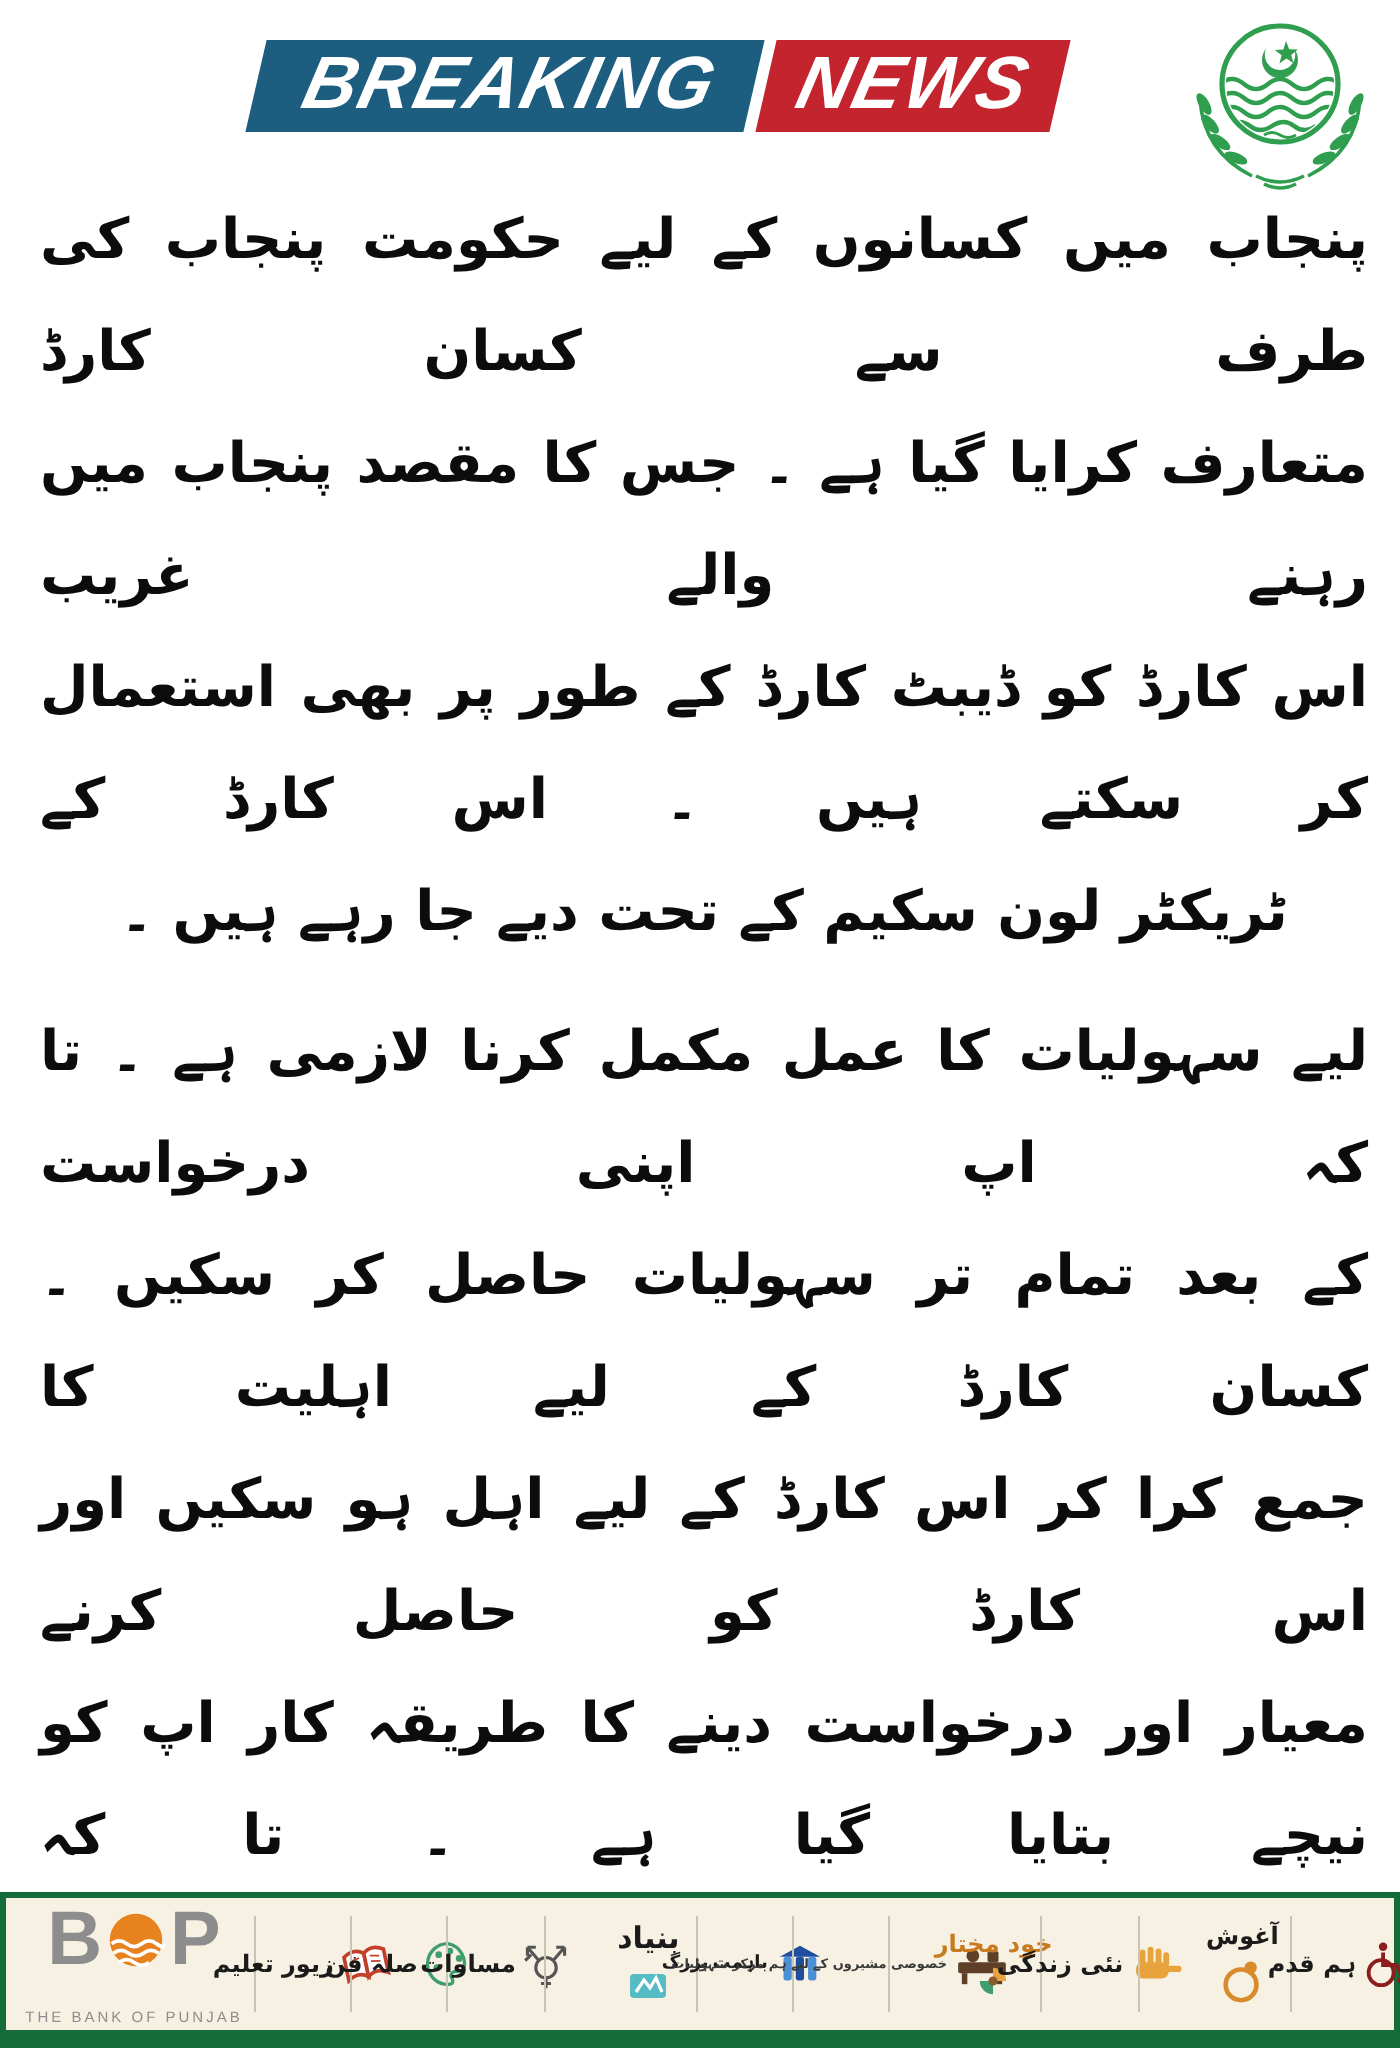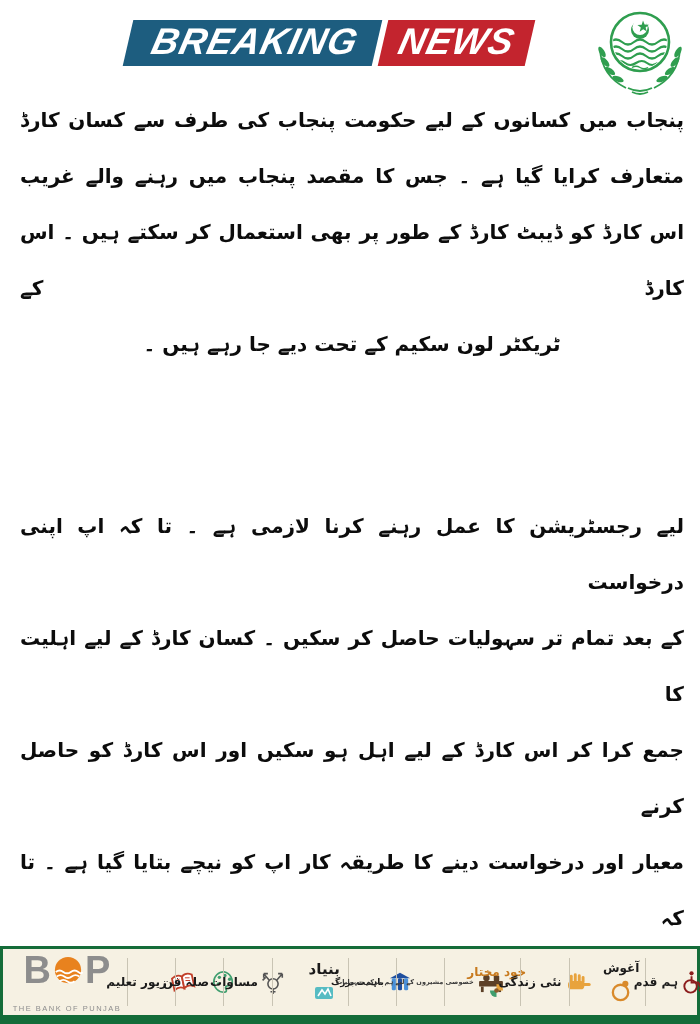--- a/index.html
+++ b/index.html
@@ -13,21 +13,21 @@
   .bn-blue { background:var(--bn-blue,#1d5d7f); padding:2px 20px 4px 24px; }
   .bn-red  { background:var(--bn-red,#c3242e);  padding:2px 16px 4px 16px; margin-left:6px; }
   .bn-txt { font-style:italic; font-weight:bold; color:#fff; font-size:37px;
             letter-spacing:1px; font-family:"Liberation Sans", sans-serif; }
 
   
   .emblem { position:absolute; top:4px; left:588px; width:104px; height:92px; }
 
   
   .para { position:absolute; left:20px; right:16px; direction:rtl; color:#0c0c0c;
-          font-weight:bold; font-size:20px; line-height:56px; }
+          font-weight:bold; font-size:28px; line-height:56px; }
   .p1 { top:92px; }
   .p2 { top:498px; }
   .jline { text-align:justify; text-align-last:justify; white-space:normal; }
   .lline { text-align:center; }
 
   
   .footer { position:absolute; left:0; right:0; bottom:0; height:78px;
             background:#f6f1e3; border:3px solid #146c39; border-bottom:9px solid #146c39;
             display:flex; align-items:center; padding:2px 6px; gap:2px; }
   .bop { display:flex; flex-direction:column; align-items:center; width:116px; flex:none; }
@@ -103,21 +103,21 @@
   </div>
 
   <div class="para p1">
     <div class="jline">پنجاب میں کسانوں کے لیے حکومت پنجاب کی طرف سے کسان کارڈ</div>
     <div class="jline">متعارف کرایا گیا ہے ۔ جس کا مقصد پنجاب میں رہنے والے غریب</div>
     <div class="jline">اس کارڈ کو ڈیبٹ کارڈ کے طور پر بھی استعمال کر سکتے ہیں ۔ اس کارڈ کے</div>
     <div class="lline">ٹریکٹر لون سکیم کے تحت دیے جا رہے ہیں ۔</div>
   </div>
 
   <div class="para p2">
-    <div class="jline">لیے رجسٹریشن کا عمل رہنے کرنا لازمی ہے ۔ تا کہ اپ اپنی درخواست</div>
+    <div class="jline">لیے سہولیات کا عمل مکمل کرنا لازمی ہے ۔ تا کہ اپ اپنی درخواست</div>
     <div class="jline">کے بعد تمام تر سہولیات حاصل کر سکیں ۔ کسان کارڈ کے لیے اہلیت کا</div>
     <div class="jline">جمع کرا کر اس کارڈ کے لیے اہل ہو سکیں اور اس کارڈ کو حاصل کرنے</div>
     <div class="jline">معیار اور درخواست دینے کا طریقہ کار اپ کو نیچے بتایا گیا ہے ۔ تا کہ</div>
 
   </div>
 
   <div class="footer">
 
     <div class="bop">
       <div class="bop-row">

